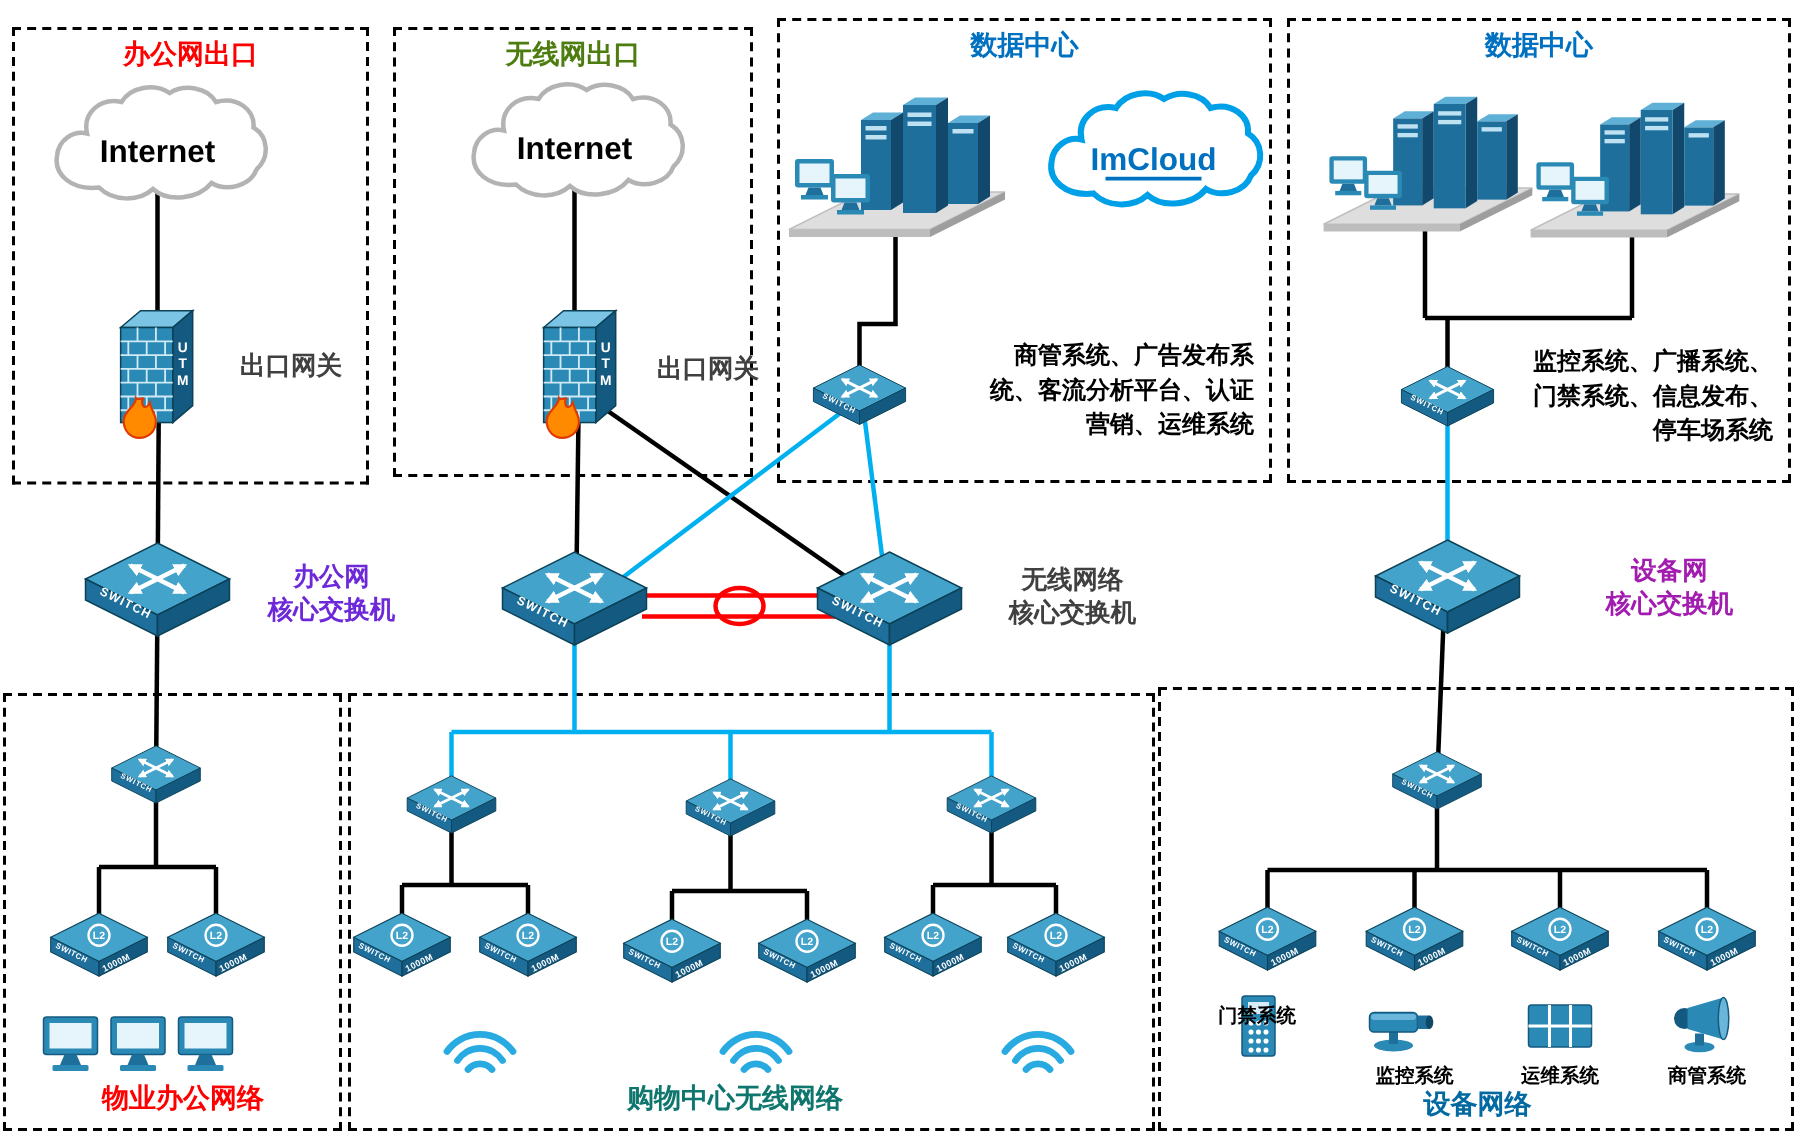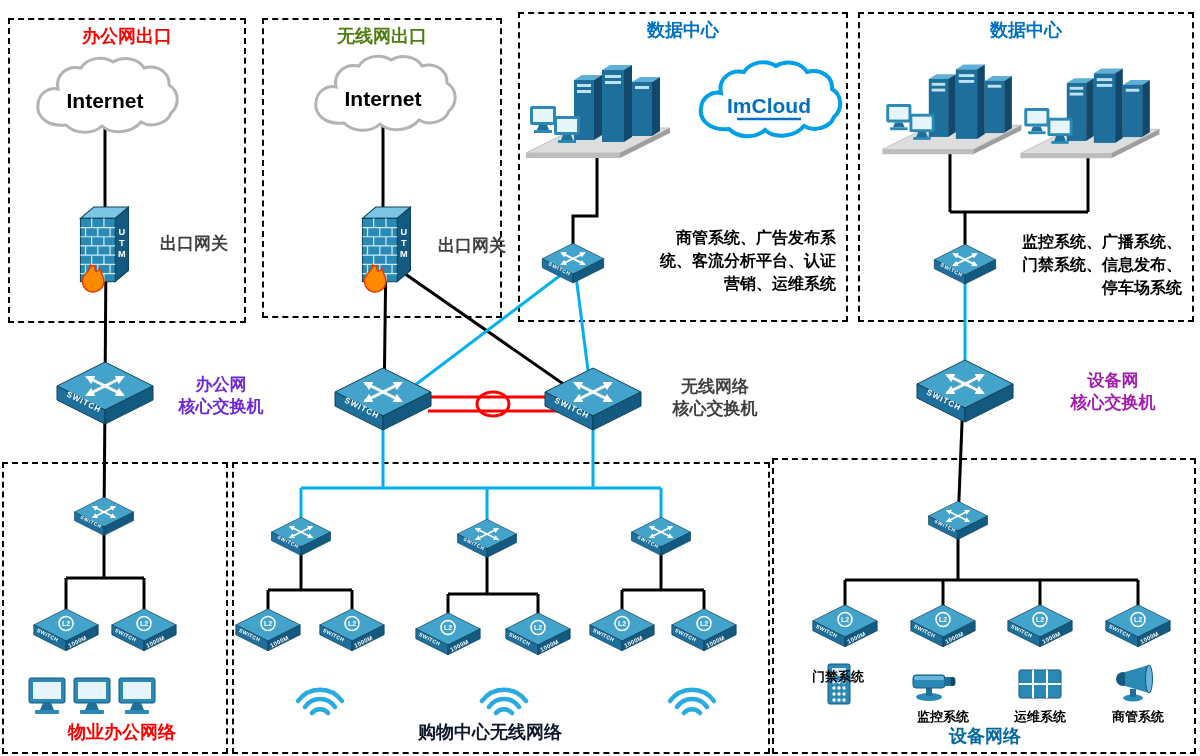--- a/index.html
+++ b/index.html
@@ -399,16 +399,16 @@
   <div class="devlabel" style="left:802px;top:668px;width:72px">门禁系统</div>
   <div class="devlabel" style="left:907px;top:708px;width:72px">监控系统</div>
   <div class="devlabel" style="left:1004px;top:708px;width:72px">运维系统</div>
   <div class="devlabel" style="left:1102px;top:708px;width:72px">商管系统</div>
 
   <div class="zone-title" style="left:8px;top:24px;width:238px;color:#ff0000">办公网出口</div>
   <div class="zone-title" style="left:262px;top:24px;width:240px;color:#4d7c0f">无线网出口</div>
   <div class="zone-title" style="left:518px;top:18px;width:330px;color:#0070c0">数据中心</div>
   <div class="zone-title" style="left:858px;top:18px;width:336px;color:#0070c0">数据中心</div>
   <div class="zone-title" style="left:32px;top:720px;width:180px;color:#ff0000">物业办公网络</div>
-  <div class="zone-title" style="left:370px;top:720px;width:240px;color:#0f172a">购物中心无线网络</div>
+  <div class="zone-title" style="left:370px;top:720px;width:240px;color:#0f766e">购物中心无线网络</div>
   <div class="zone-title" style="left:905px;top:724px;width:160px;color:#0369a1">设备网络</div>
 
 </div>
 
 </body></html>

